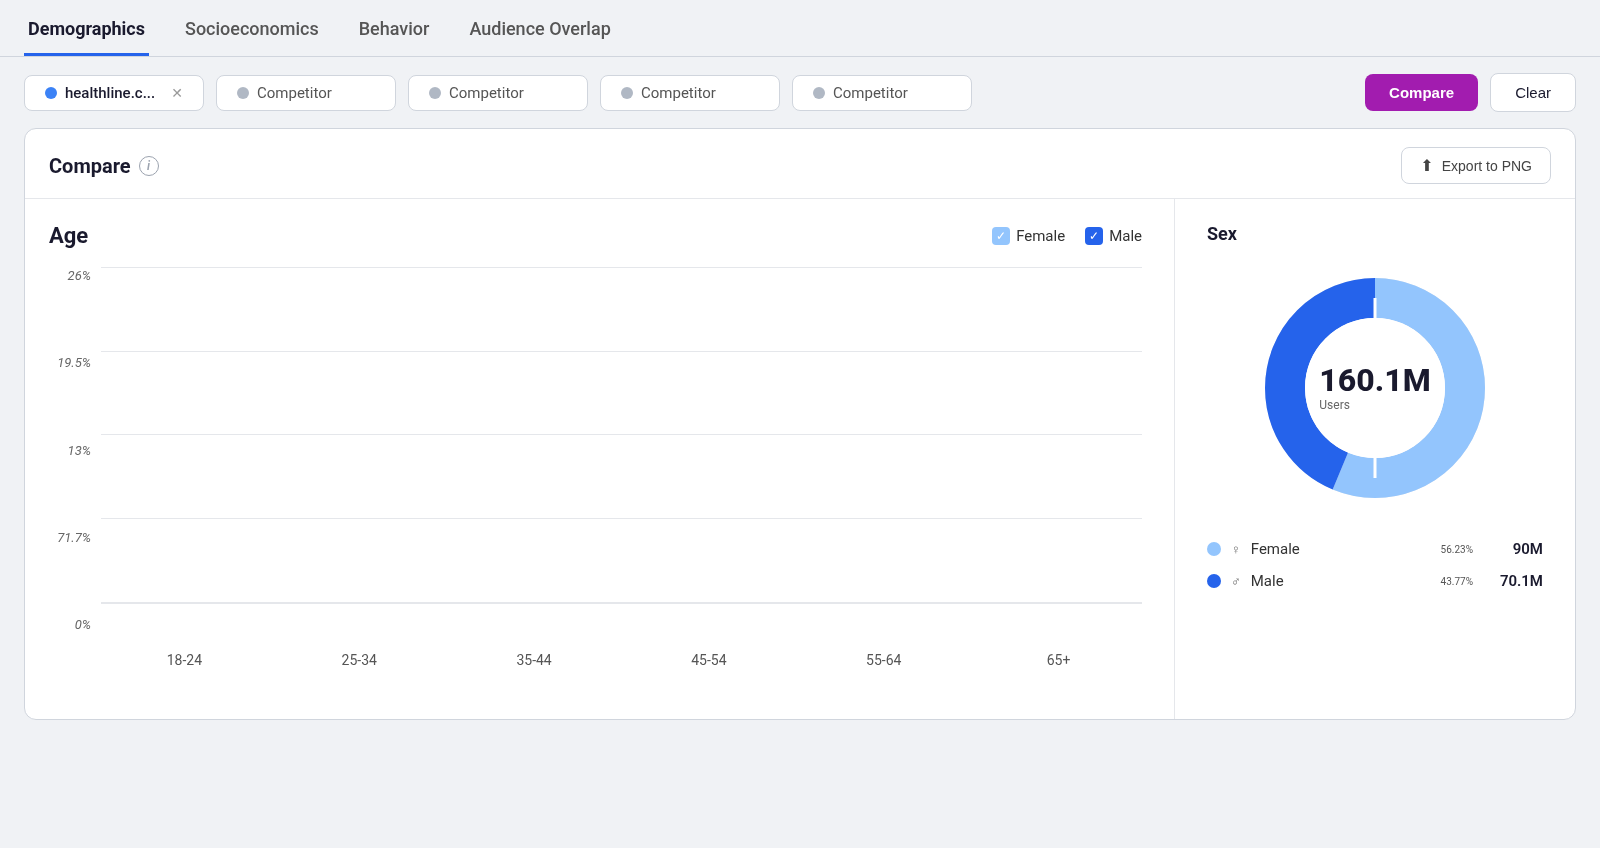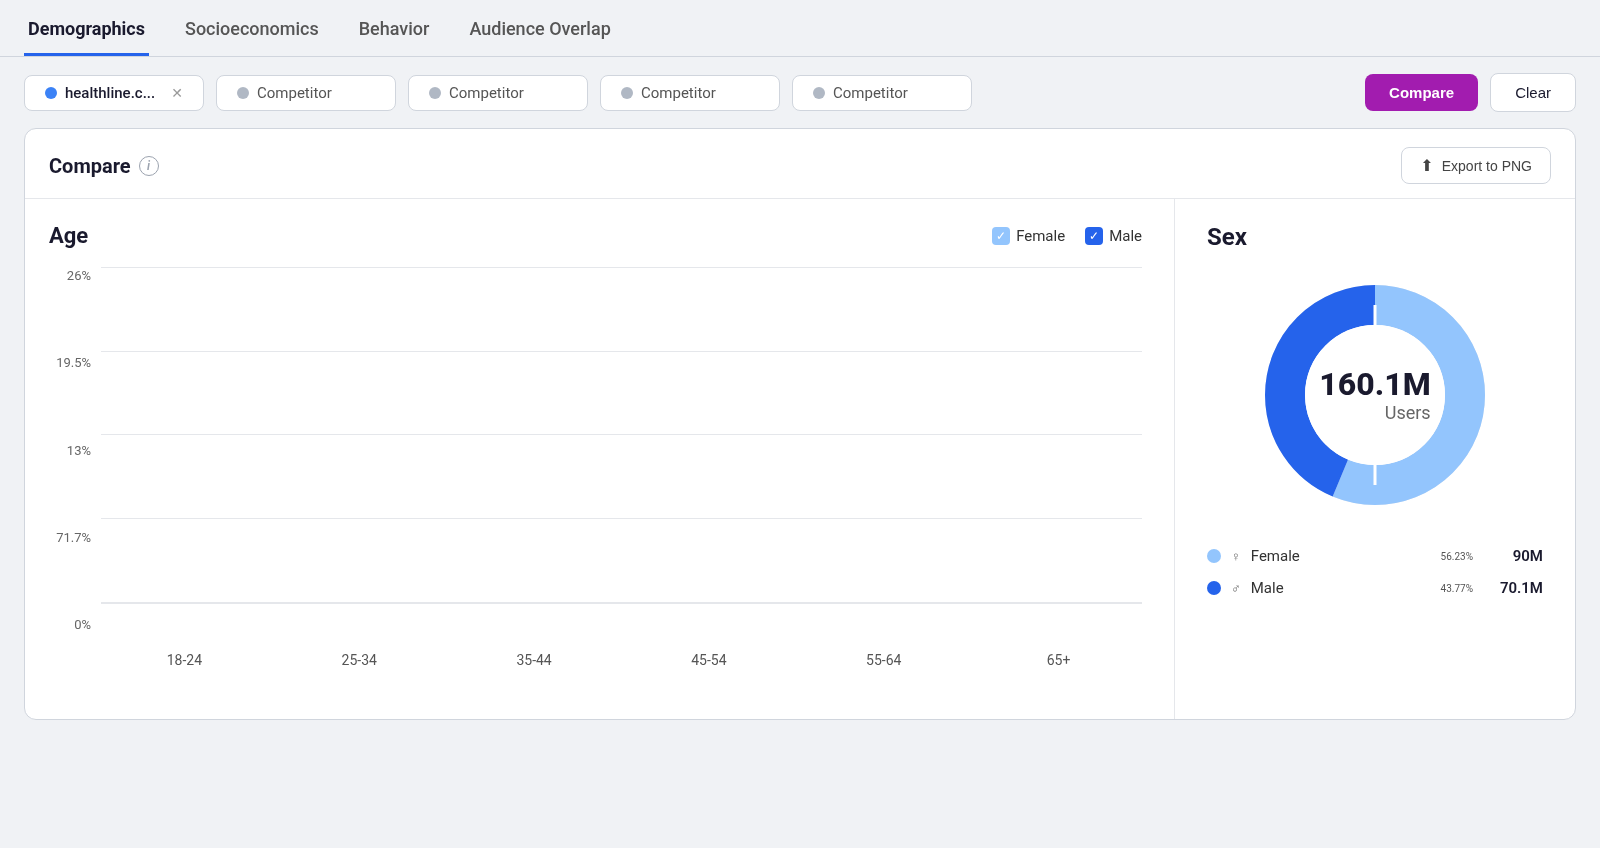--- a/index.html
+++ b/index.html
@@ -203,20 +203,21 @@
       display: flex;
       flex-direction: column;
       justify-content: space-between;
       align-items: flex-end;
       padding-right: 10px;
       padding-bottom: 36px;
       font-size: 13px;
       color: #666;
       width: 52px;
       flex-shrink: 0;
+      font-style: italic;
     }
     .bar-chart-inner {
       flex: 1;
       display: flex;
       flex-direction: column;
     }
     .bars-area {
       flex: 1;
       display: flex;
       align-items: flex-end;
@@ -260,51 +261,51 @@
       text-align: center;
     }
 
     
     .sex-section {
       width: 400px;
       flex-shrink: 0;
       padding: 24px 32px;
     }
     .sex-title {
-      font-size: 24px;
+      font-size: 18px;
       font-weight: 700;
       margin-bottom: 24px;
     }
 
     
     .donut-container {
       display: flex;
       justify-content: center;
       margin-bottom: 32px;
     }
     .donut-wrapper {
       position: relative;
       width: 240px;
       height: 240px;
     }
     .donut-center {
       position: absolute;
       top: 50%;
       left: 50%;
       transform: translate(-50%, -50%);
-      text-align: right;
+      text-align: left;
     }
     .donut-value {
       font-size: 32px;
       font-weight: 800;
       color: #1a1a2e;
       line-height: 1.1;
     }
     .donut-label {
-      font-size: 18px;
+      font-size: 12px;
       color: #666;
     }
 
     
     .sex-legend {
       display: flex;
       flex-direction: column;
       gap: 14px;
     }
     .sex-legend-item {

